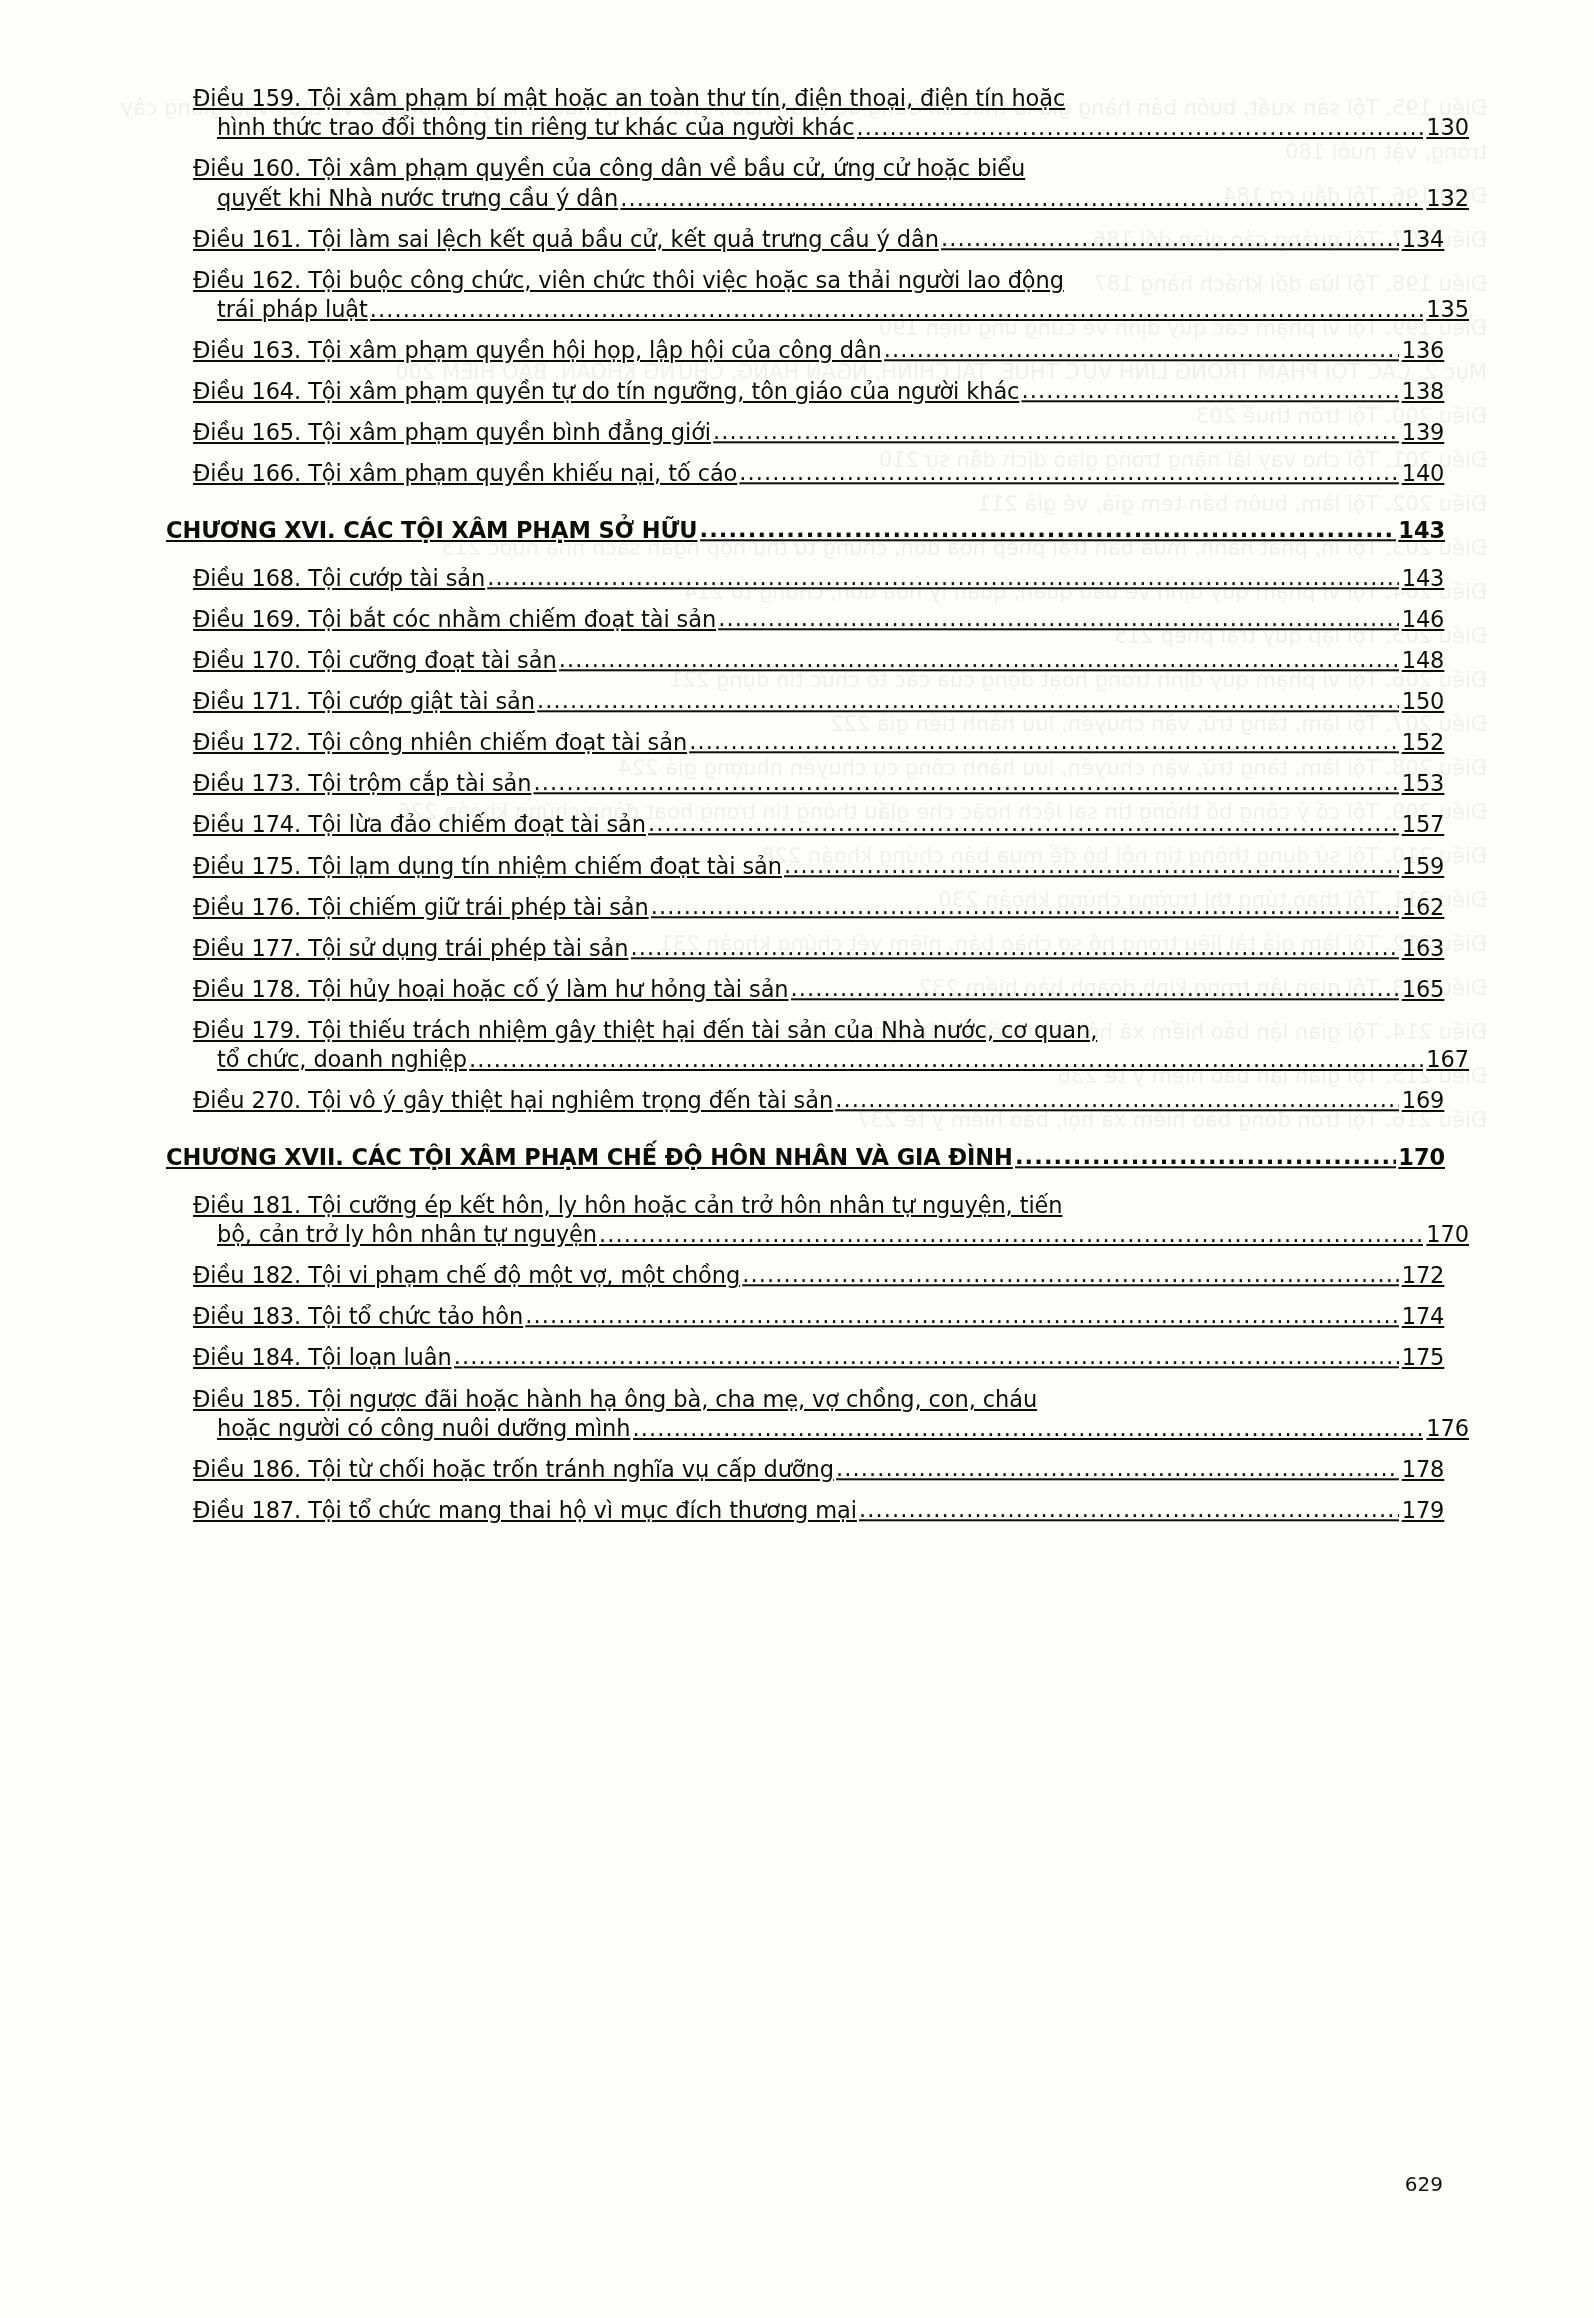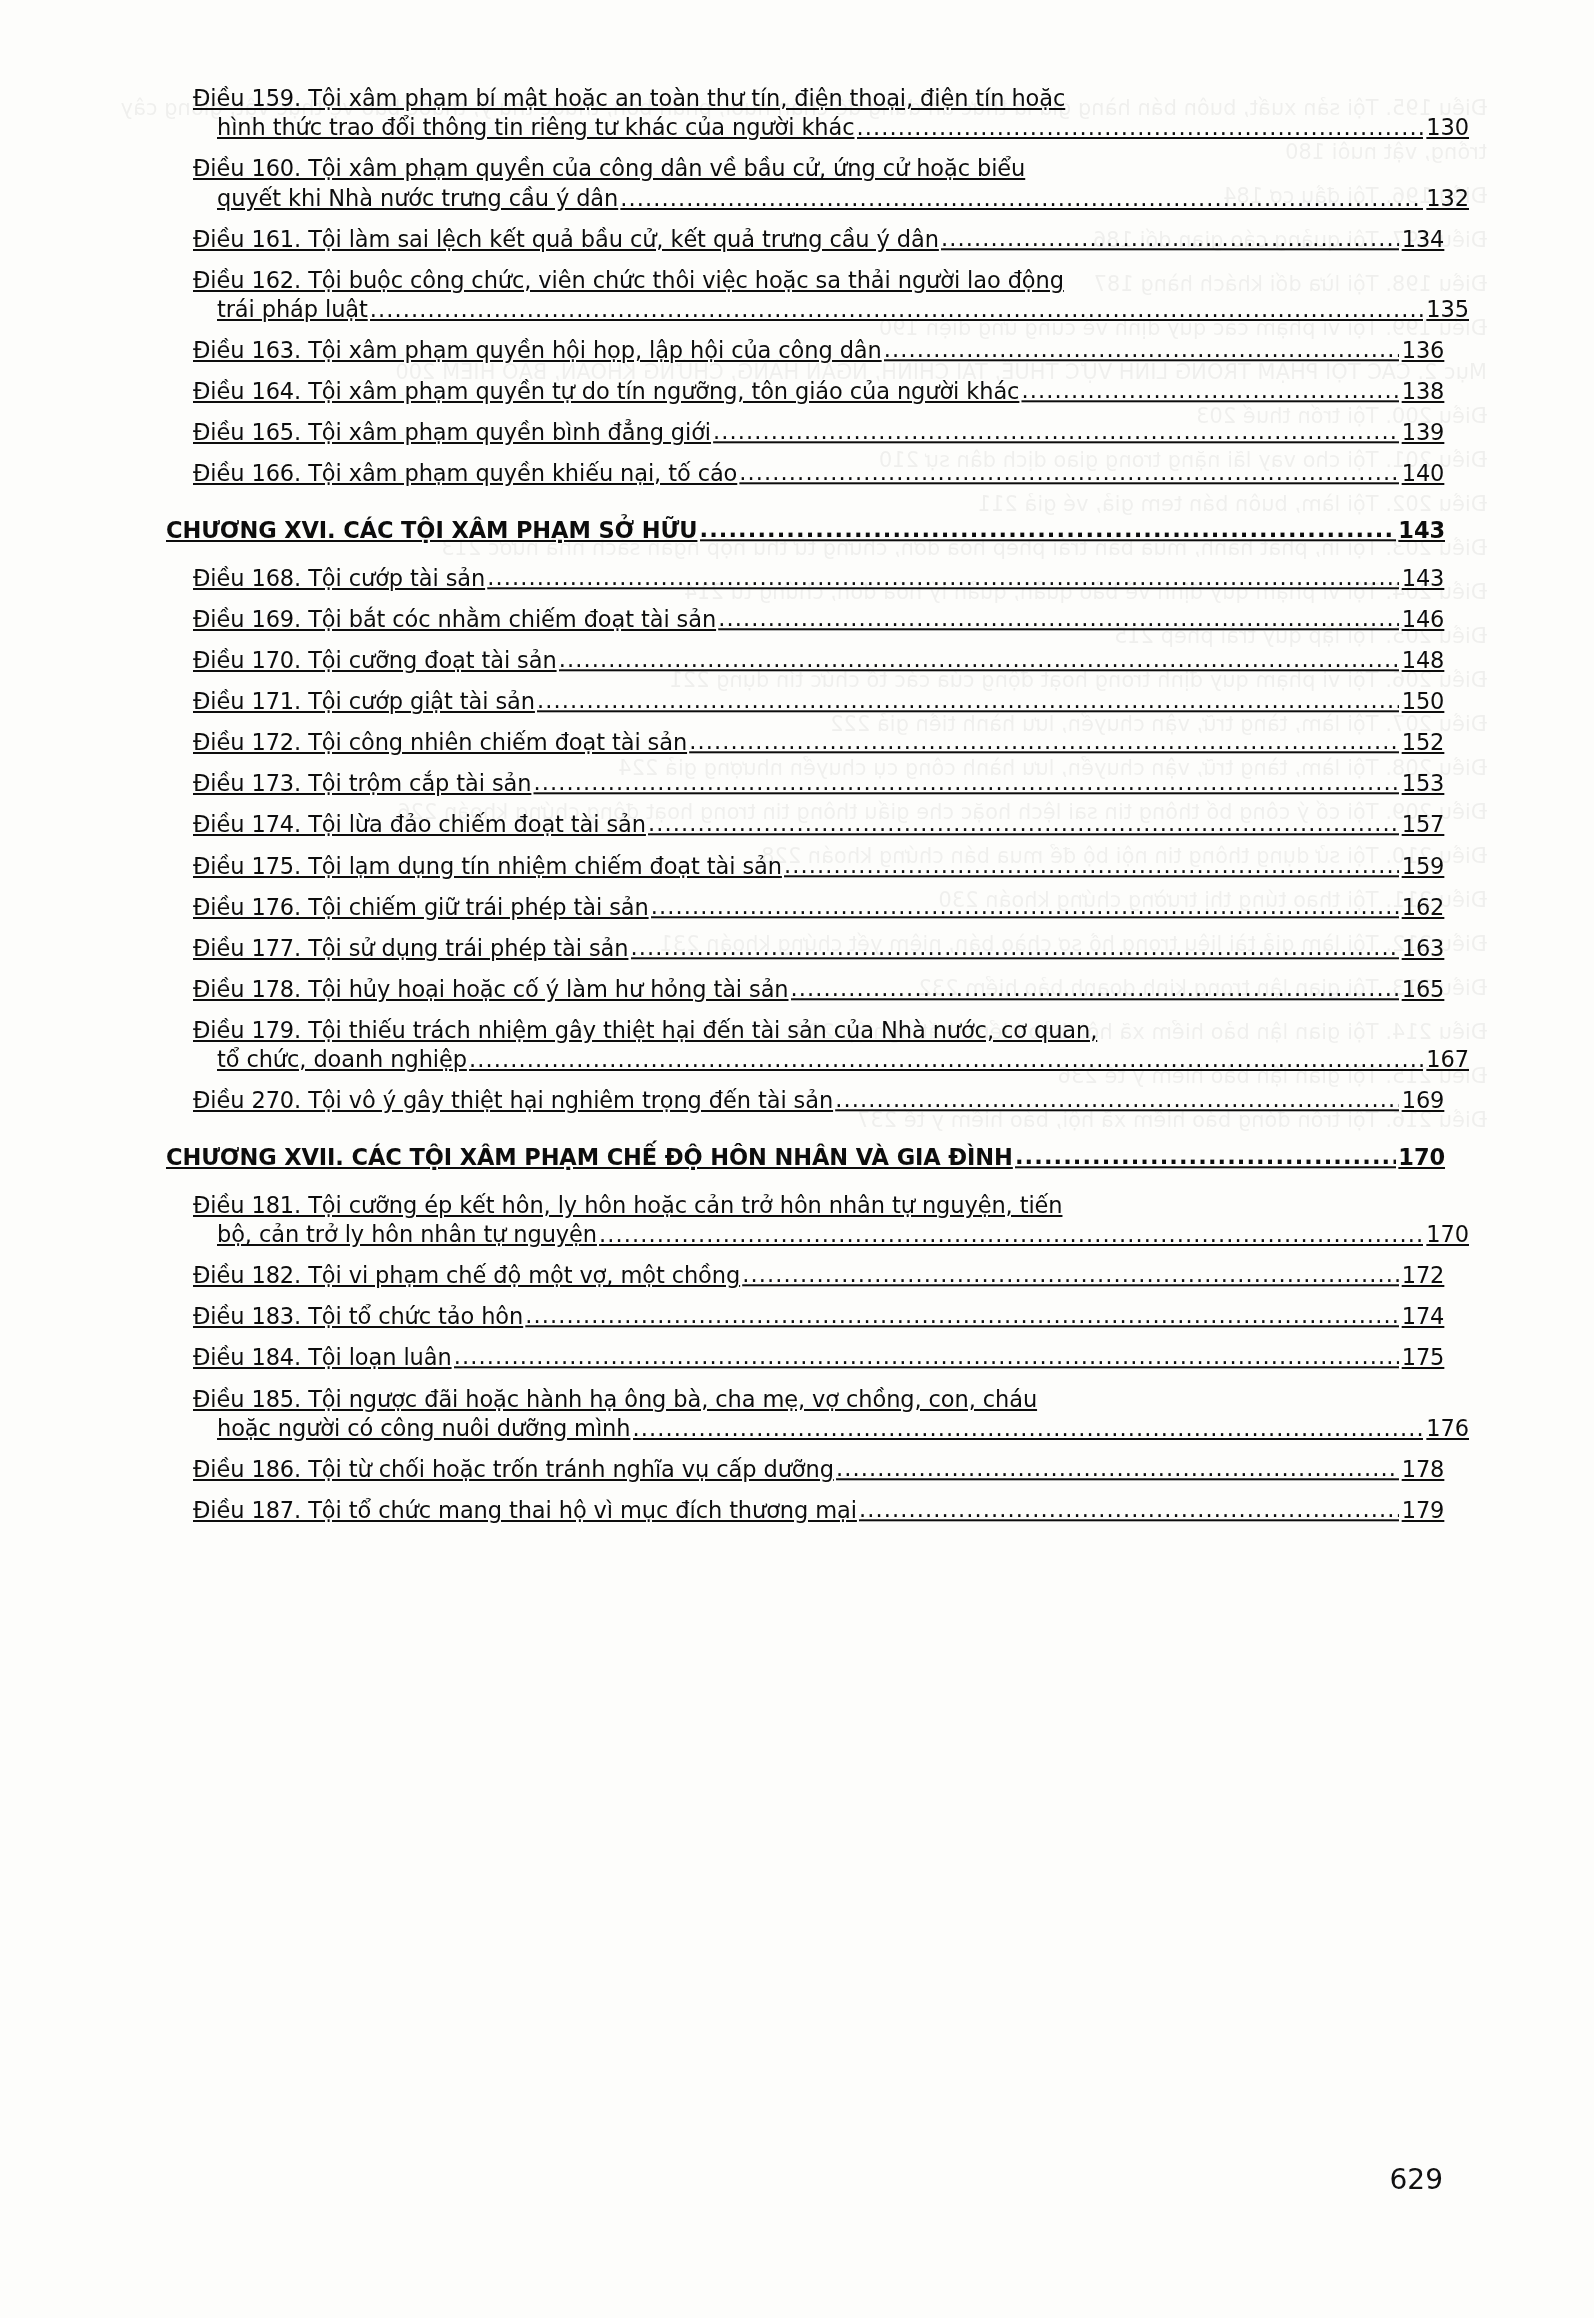--- a/index.html
+++ b/index.html
@@ -126,21 +126,21 @@
     padding-left: 0;
   }
   .chapter .lastline .pg { font-weight: bold; }
 
   .entry.chapter + .entry { margin-top: 0; }
 
   .pagenum {
     position: absolute;
     right: 151px;
     bottom: 123px;
-    font-size: 28px;
+    font-size: 20px;
     color: #111;
   }
 </style>
 </head>
 <body>
 
 <div class="page">
   <div class="bleed">Điều 195. Tội sản xuất, buôn bán hàng giả là thức ăn dùng để chăn nuôi, phân bón, thuốc thú y, thuốc bảo vệ thực vật, giống cây trồng, vật nuôi 180
 Điều 196. Tội đầu cơ 184
 Điều 197. Tội quảng cáo gian dối 186

